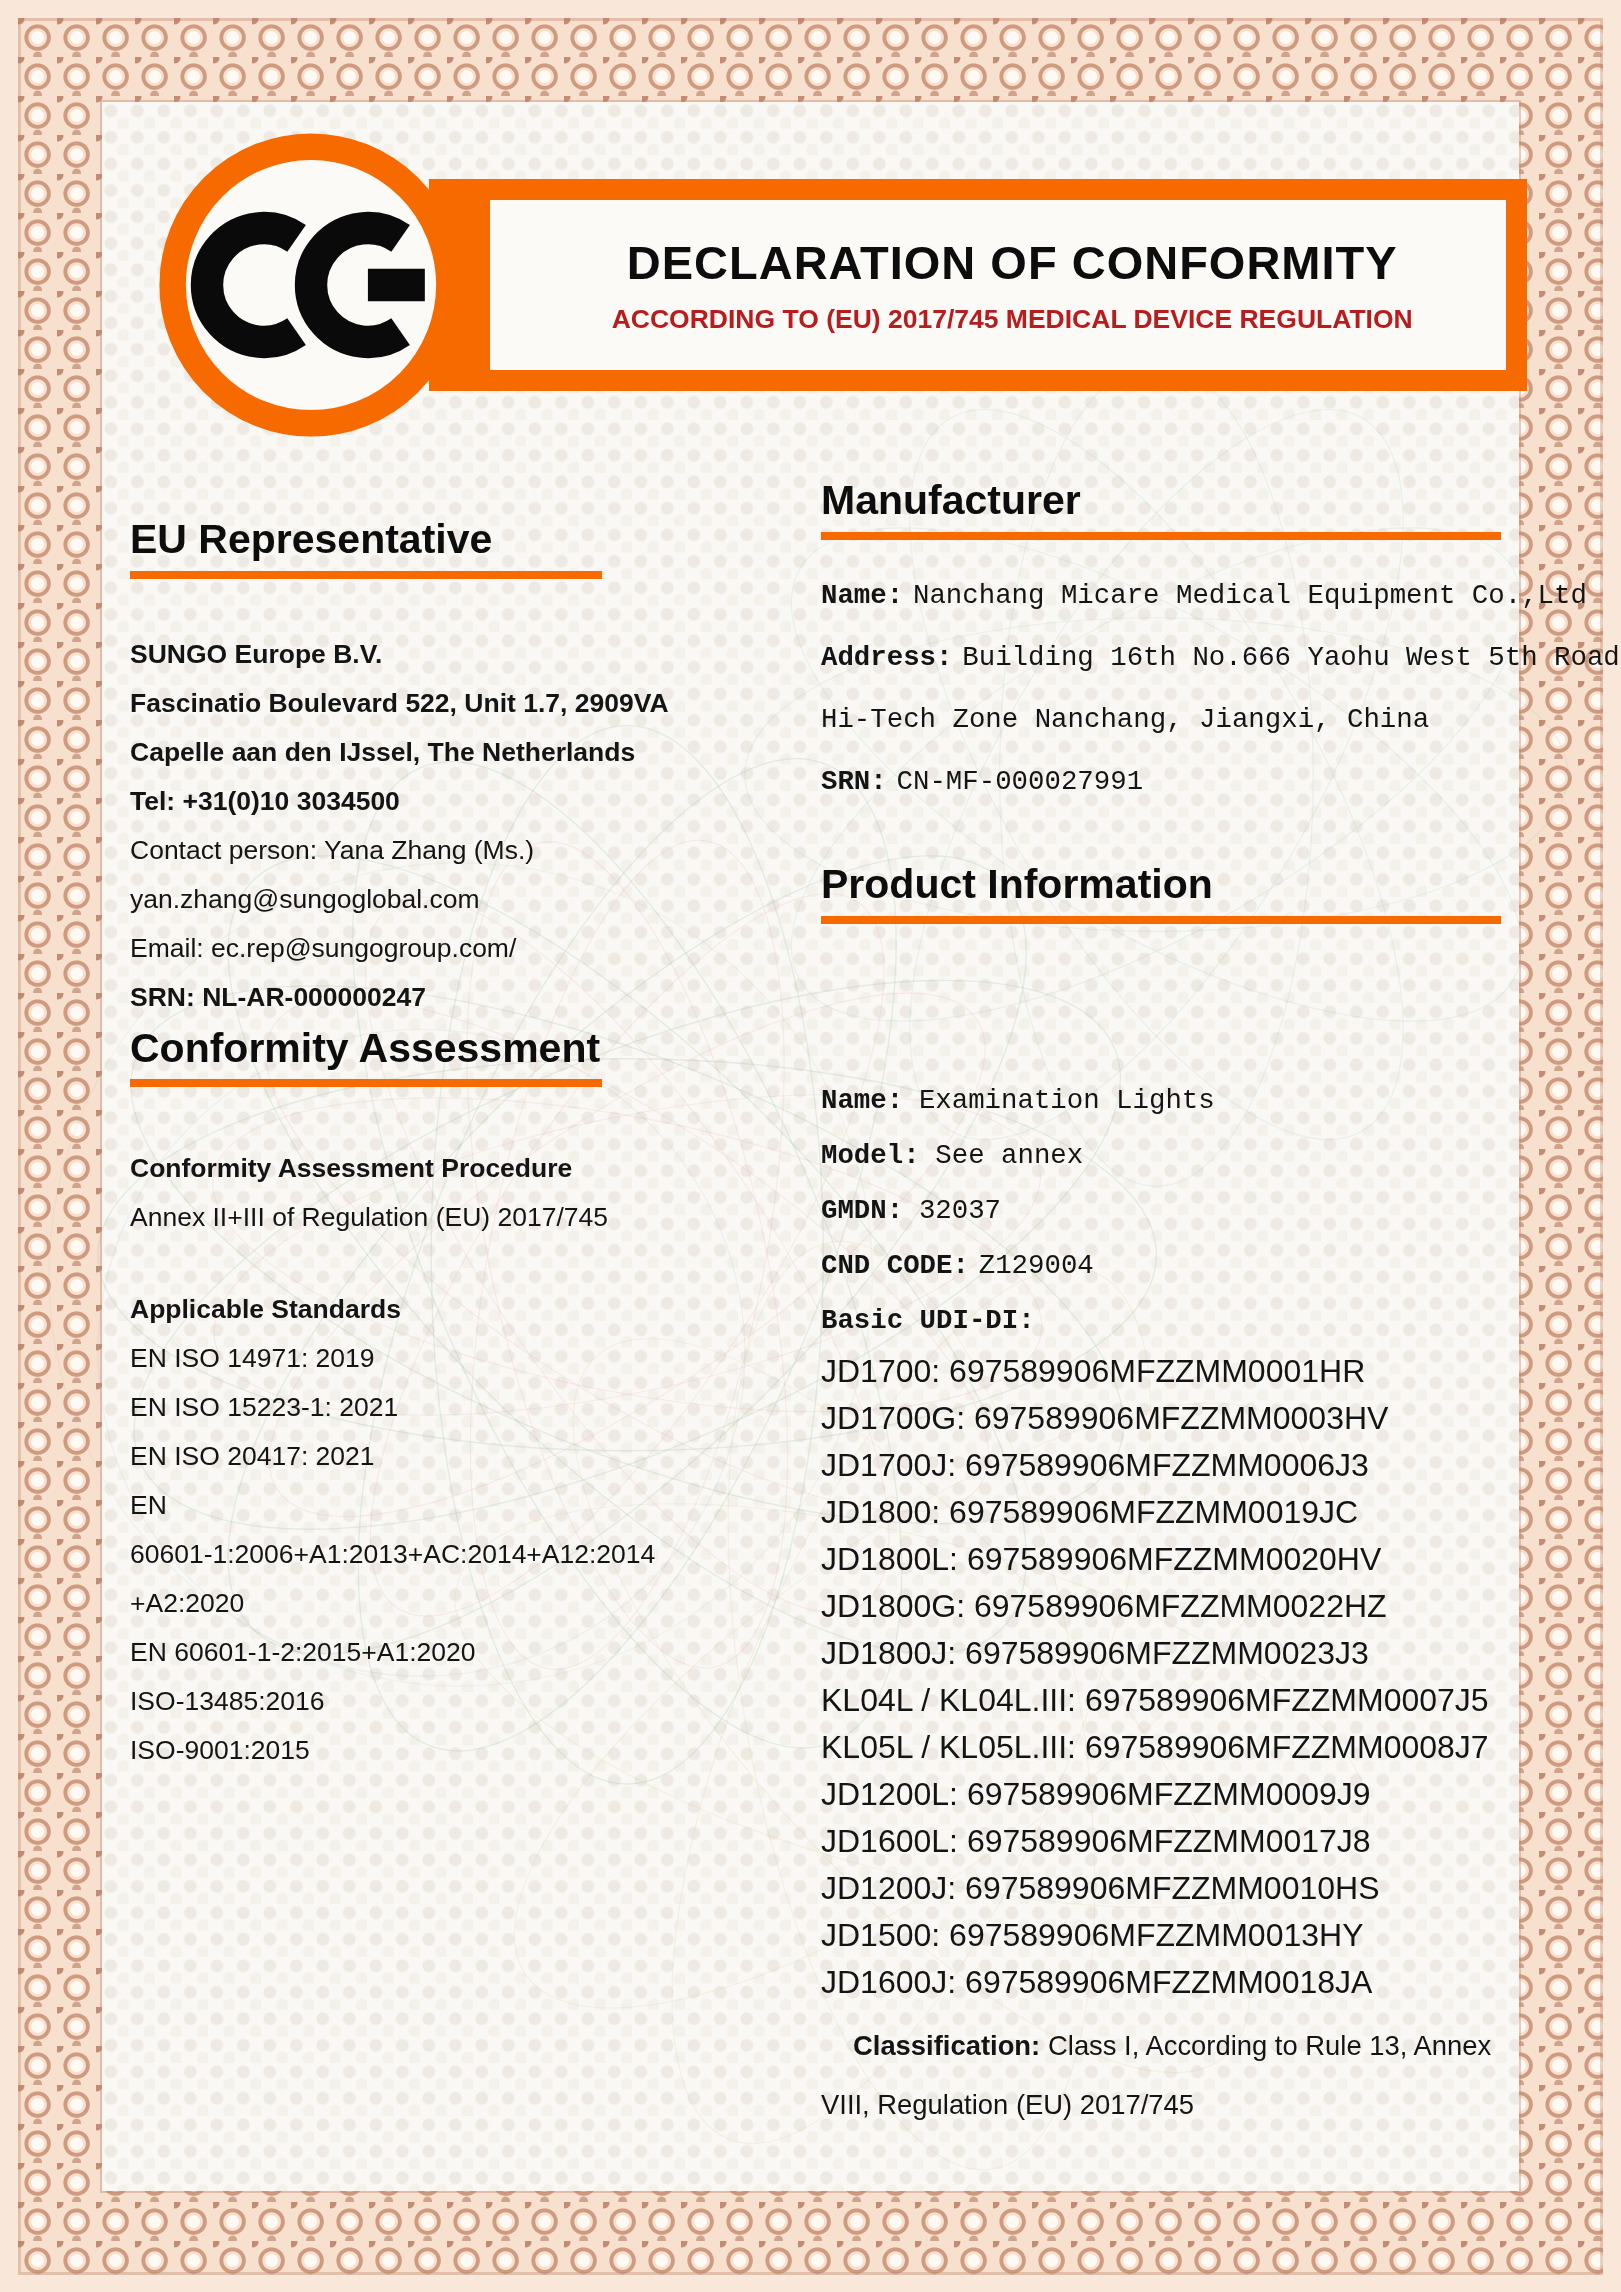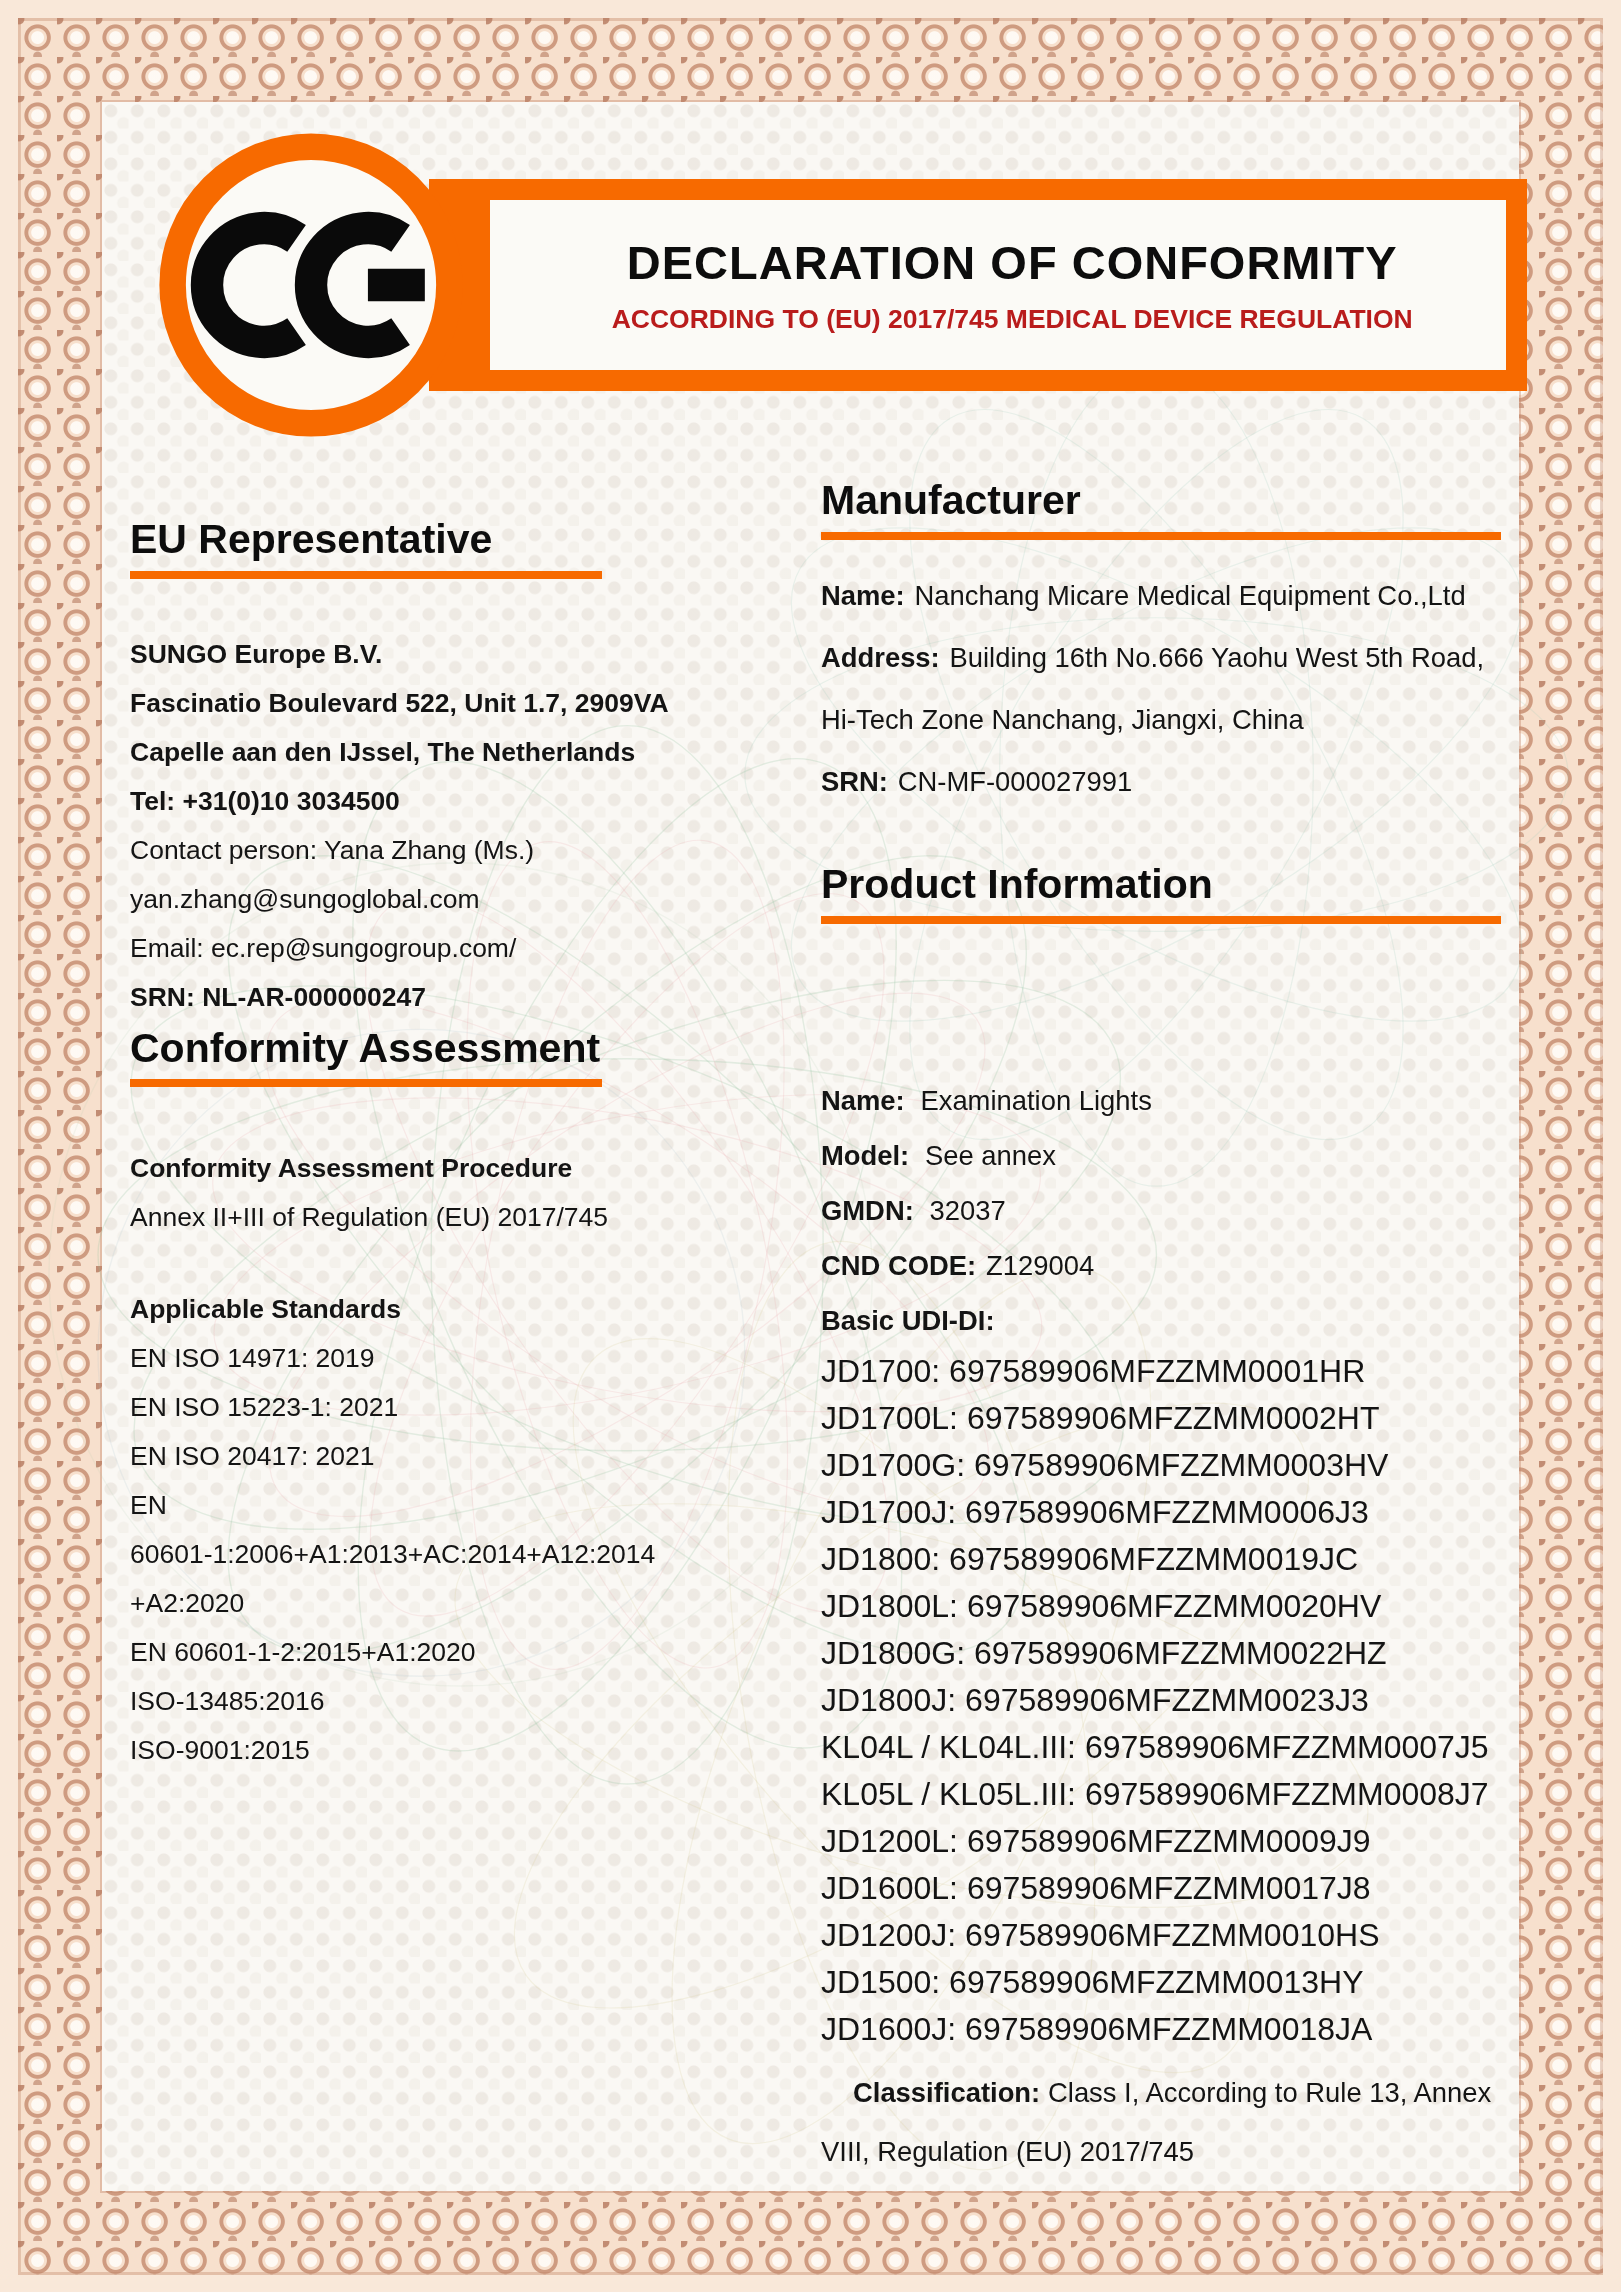--- a/index.html
+++ b/index.html
@@ -62,21 +62,21 @@
   .spacer40 { height:43px; }
 
   .mfr-fields { margin-top:25.5px; font-size:27.4px; line-height:62px; }
   .prod-head { margin-top:49px; }
   .prod-fields { margin-top:149px; font-size:27.4px; line-height:55px; }
   .wide-label { margin-right:15.7px; }
   .tight-label { margin-right:9.8px; }
   .udi-list { font-size:32px; line-height:47px; white-space:nowrap; }
   .classification { margin-top:9.8px; font-size:27.4px; line-height:59px; }
   .classification .b { margin-right:7.8px;margin-left:32px; }
-  .field-line { white-space:nowrap; }
+  .field-line { white-space:nowrap;font-family:Liberation Mono, monospace; }
 </style>
 </head>
 <body>
 
 <div class="page">
 
   <div class="border-band"></div>
   <div class="sheet"></div>
 
   <svg class="guilloche" width="1621" height="2293" viewBox="0 0 1654 2339" fill="none">
@@ -201,21 +201,20 @@
         <span class="b wide-label">GMDN:</span><span>32037</span>
       </div>
       <div class="field-line">
         <span class="b tight-label">CND CODE:</span><span>Z129004</span>
       </div>
       <div class="field-line b">Basic UDI-DI:</div>
     </div>
 
     <div class="udi-list">
       <div>JD1700: 697589906MFZZMM0001HR</div>
-      <div>JD1700L: 697589906MFZZMM0002HT</div>
       <div>JD1700G: 697589906MFZZMM0003HV</div>
       <div>JD1700J: 697589906MFZZMM0006J3</div>
       <div>JD1800: 697589906MFZZMM0019JC</div>
       <div>JD1800L: 697589906MFZZMM0020HV</div>
       <div>JD1800G: 697589906MFZZMM0022HZ</div>
       <div>JD1800J: 697589906MFZZMM0023J3</div>
       <div>KL04L / KL04L.III: 697589906MFZZMM0007J5</div>
       <div>KL05L / KL05L.III: 697589906MFZZMM0008J7</div>
       <div>JD1200L: 697589906MFZZMM0009J9</div>
       <div>JD1600L: 697589906MFZZMM0017J8</div>

